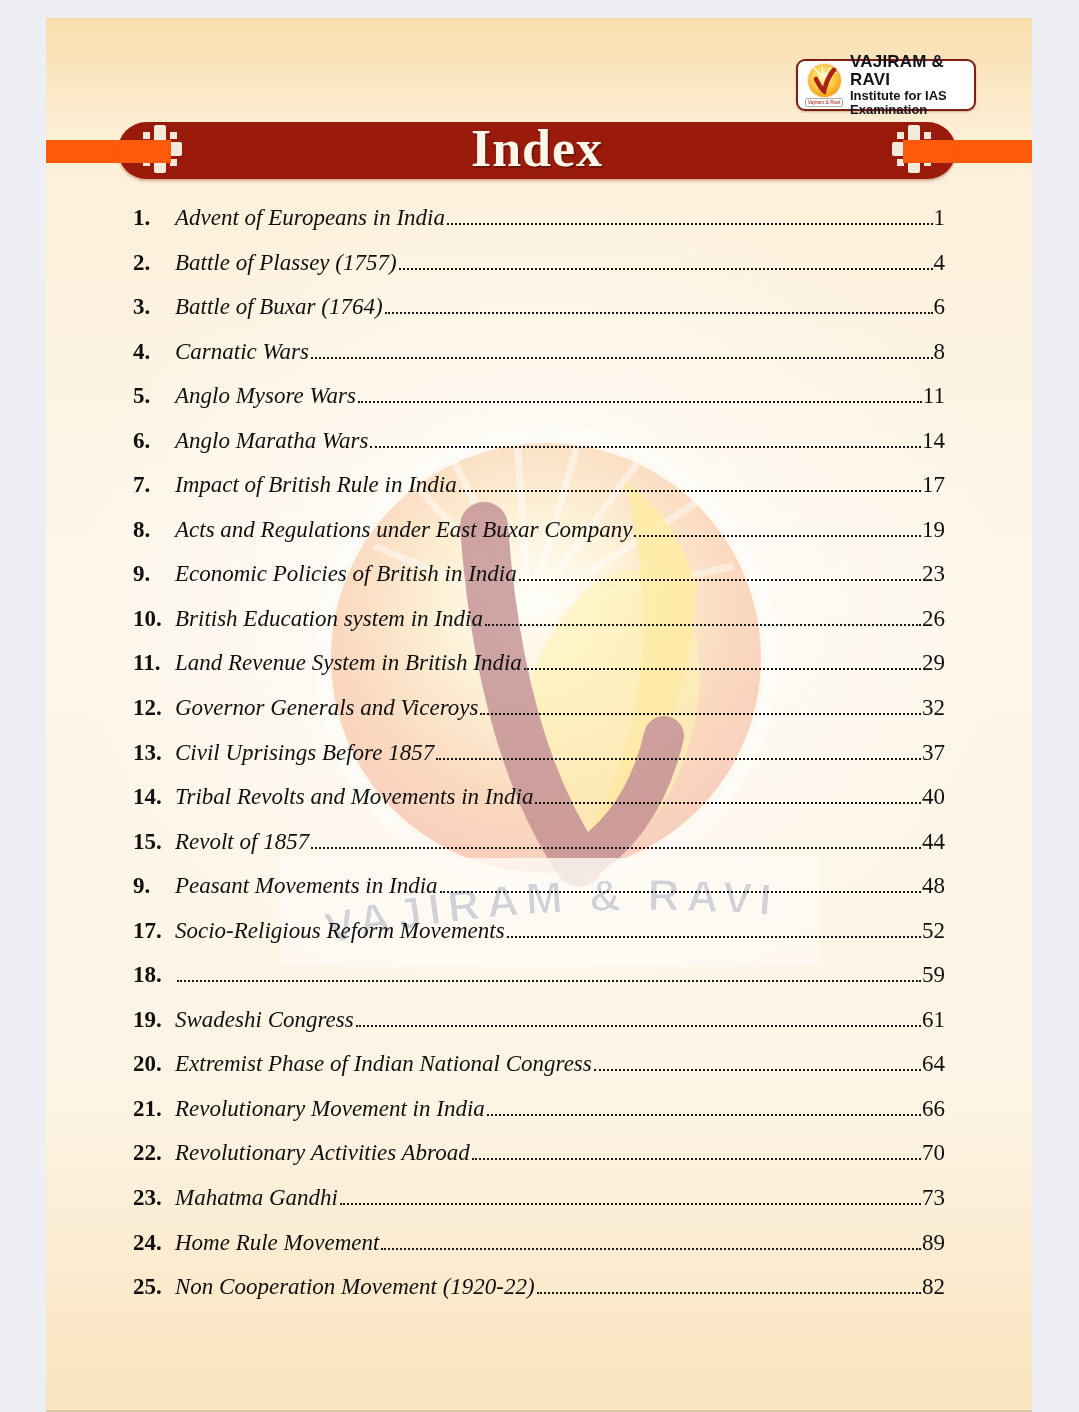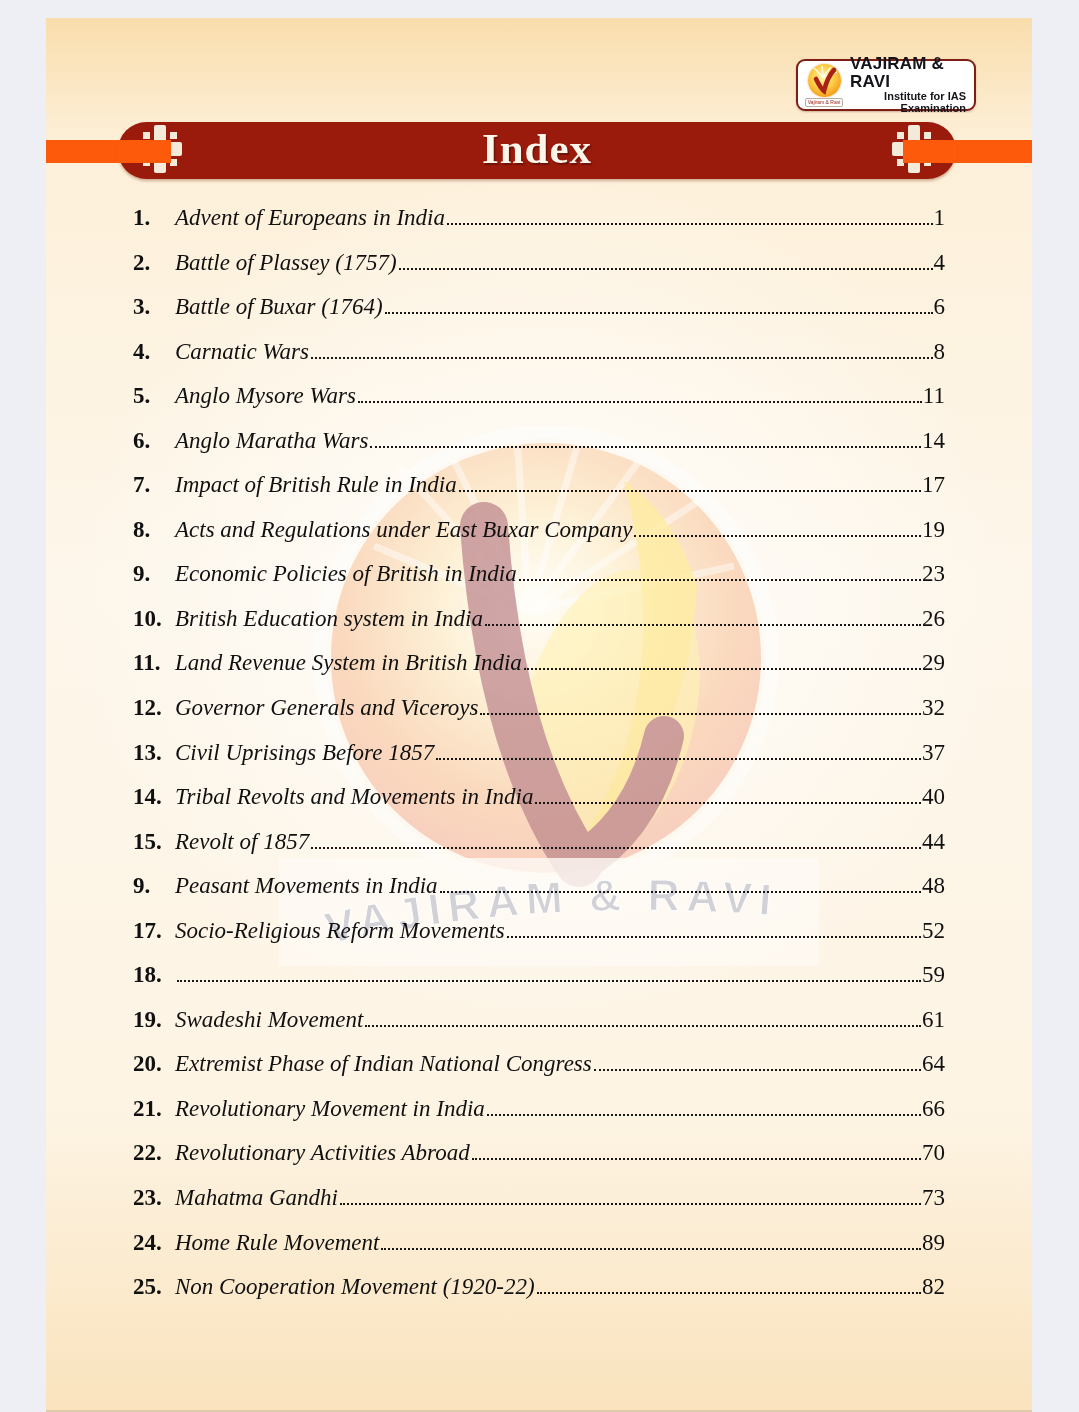--- a/index.html
+++ b/index.html
@@ -20,21 +20,21 @@
   
   .stripe{position:absolute;left:0;top:122px;width:100%;height:23px;background:var(--stripe,#fd5a0c);z-index:1;}
   
   .banner{
     position:absolute;left:72px;top:104px;width:838px;height:57px;
     background:var(--red,#9a1a0c);border-radius:29px;z-index:2;
     display:flex;align-items:center;justify-content:center;
     box-shadow:0 2px 3px rgba(120,40,10,.35);
   }
   .banner-title{
-    color:#fcf6ea;font-size:43px;font-weight:bold;letter-spacing:1px;
+    color:#fcf6ea;font-size:52px;font-weight:bold;letter-spacing:1px;
     text-shadow:1.5px 1.5px 1px rgba(60,10,0,.45);margin-top:-4px;
   }
   .cross{position:absolute;top:50%;transform:translateY(-50%);z-index:1;}
   .cross.left{left:20px;}
   .cross.right{right:20px;}
   .stripe-seg{position:absolute;top:18px;height:23px;width:54px;background:var(--stripe,#fd5a0c);z-index:2;}
   .stripe-seg.left{left:-1px;}
   .stripe-seg.right{right:-1px;}
   
   .logo-box{
@@ -51,21 +51,21 @@
     box-shadow:0 0 2px rgba(200,120,0,.6);
   }
   .logo-sun svg{position:absolute;left:0;top:0;}
   .logo-caption{
     font-family:"Liberation Sans", sans-serif;font-size:5px;color:#a02015;
     border:1px solid #b7b0a2;border-radius:2px;background:#fff;
     padding:0 2px;margin-top:1px;white-space:nowrap;line-height:7px;
   }
   .logo-text{font-family:"Liberation Sans", sans-serif;color:#14141c;line-height:1.08;}
   .logo-name{font-size:17px;font-weight:bold;letter-spacing:.2px;}
-  .logo-sub{font-size:11px;font-weight:bold;text-align:right;}
+  .logo-sub{font-size:13px;font-weight:bold;}
   
   .toc{
     position:absolute;left:0;top:187px;width:100%;z-index:2;
     padding:0 87px 0 87px;box-sizing:border-box;
   }
   .row{
     display:flex;align-items:baseline;height:44.56px;
     font-size:23px;color:#101010;
   }
   .num{font-weight:bold;width:42px;flex:none;}
@@ -291,21 +291,21 @@
       </div>
 
       <div class="row">
         <span class="num">18.</span>
         <span class="dots"></span>
         <span class="pageno">59</span>
       </div>
 
       <div class="row">
         <span class="num">19.</span>
-        <span class="title">Swadeshi Movement</span>
+        <span class="title">Swadeshi Congress</span>
         <span class="dots"></span>
         <span class="pageno">61</span>
       </div>
 
       <div class="row">
         <span class="num">20.</span>
         <span class="title">Extremist Phase of Indian National Congress</span>
         <span class="dots"></span>
         <span class="pageno">64</span>
       </div>

